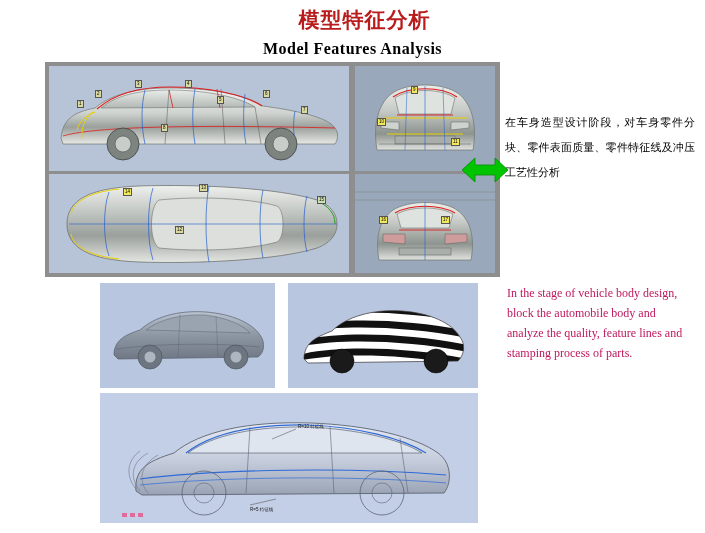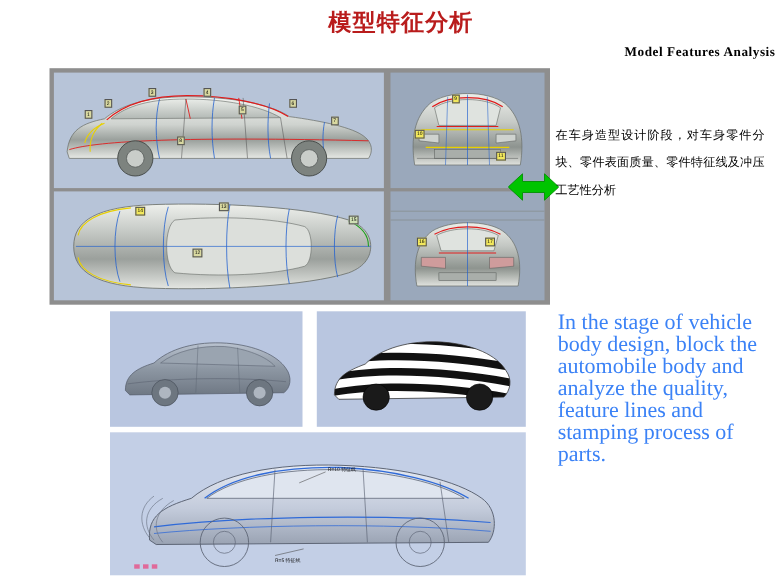--- a/index.html
+++ b/index.html
@@ -18,43 +18,43 @@
     text-align:center;
     font-family:"DejaVu Sans", sans-serif;
     font-weight:bold;
     font-size:21px;
     color:#b91c1c;
     letter-spacing:1px;
     padding-left:12px;
   }
   .title-en{
     position:absolute;left:0;top:40px;width:705px;
-    text-align:right;
+    text-align:center;
     font-family:"Liberation Serif", serif;
     font-weight:bold;
-    font-size:12px;
+    font-size:16px;
     color:#000000;
     letter-spacing:0.5px;
   }
 
   
   .text-cn{
     position:absolute;left:505px;top:110px;width:190px;
     font-family:"DejaVu Sans", sans-serif;
     font-size:11px;
     line-height:25px;
     color:#000000;
     text-align:justify;
   }
   .text-en{
     position:absolute;left:507px;top:283px;width:185px;
     font-family:"Liberation Serif", serif;
-    font-size:20px;
+    font-size:12px;
     line-height:20px;
-    color:#3b82f6;
+    color:#be185d;
   }
 
   
   .arrow{
     position:absolute;left:462px;top:155px;width:46px;height:30px;
   }
 
   
   .panel{position:absolute;overflow:hidden;}
   .p-top{left:45px;top:62px;width:455px;height:215px;background:#8e8e8e;}

